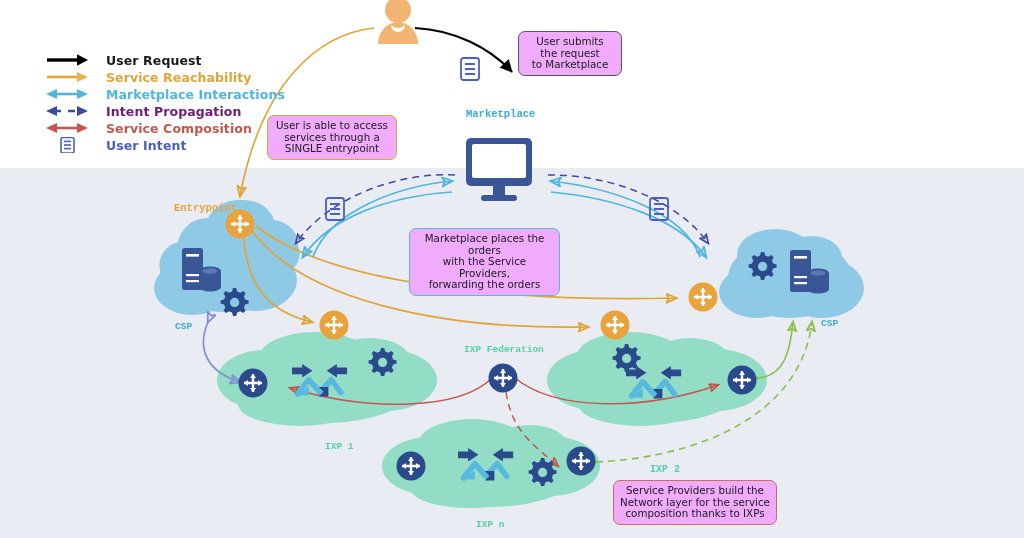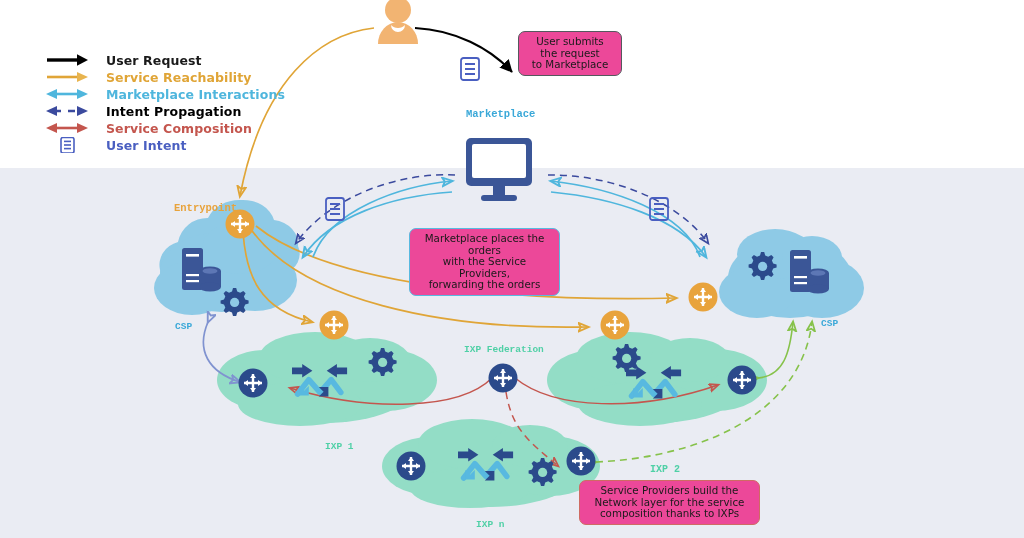--- a/index.html
+++ b/index.html
@@ -17,21 +17,21 @@
   svg.layer{position:absolute;left:0;top:0;width:1024px;height:538px;overflow:visible;}
   .lbl{position:absolute;white-space:nowrap;font-weight:bold;font-family:Liberation Mono, monospace;}
 
   
   #legend{position:absolute;left:46px;top:52px;}
   .leg-row{display:flex;align-items:center;height:16.5px;margin-bottom:0.5px;}
   .leg-ico{width:44px;height:16px;flex:0 0 44px;}
   .leg-txt{font-size:12.5px;font-weight:bold;margin-left:16px;letter-spacing:0.1px;}
 
   .callout{
-    position:absolute;background:#ec4899;
+    position:absolute;background:#f0abfc;
     border-radius:7px;
     text-align:center;
     font-size:10.3px;line-height:11.6px;color:#1a1a1a;
     padding:4px 6px;box-sizing:border-box;
   }
   .co-orange{border:1.4px solid #e0a537;}
   .co-gray{border:1.4px solid #55595e;}
   .co-blue{border:1.4px solid #58b9e0;}
   .co-red{border:1.4px solid #cf6b63;}
 </style>
@@ -317,21 +317,21 @@
       </svg>
       <span class="leg-txt" style="color:#4fb6dd">Marketplace Interactions</span>
     </div>
 
     <div class="leg-row">
       <svg class="leg-ico" viewBox="0 0 44 16">
         <line x1="8" y1="8" x2="34" y2="8" stroke="#3b4a9e" stroke-width="2.6" stroke-dasharray="7,7"></line>
         <path d="M11,3 L0,8 L11,13 z" fill="#3b4a9e"></path>
         <path d="M31,3 L42,8 L31,13 z" fill="#3b4a9e"></path>
       </svg>
-      <span class="leg-txt" style="color:#000000">Intent Propagation</span>
+      <span class="leg-txt" style="color:#701a75">Intent Propagation</span>
     </div>
 
     <div class="leg-row">
       <svg class="leg-ico" viewBox="0 0 44 16">
         <line x1="8" y1="8" x2="34" y2="8" stroke="#c4564e" stroke-width="2.6"></line>
         <path d="M11,3 L0,8 L11,13 z" fill="#c4564e"></path>
         <path d="M31,3 L42,8 L31,13 z" fill="#c4564e"></path>
       </svg>
       <span class="leg-txt" style="color:#c4564e">Service Composition</span>
     </div>
@@ -340,34 +340,39 @@
       <svg class="leg-ico" viewBox="0 0 44 16">
         <rect x="15" y="0.5" width="13" height="15.5" rx="2" fill="none" stroke="#4a5fc1" stroke-width="1.6"></rect>
         <rect x="18" y="3.6" width="7" height="1.6" fill="#4a5fc1"></rect>
         <rect x="18" y="7.2" width="7" height="1.6" fill="#4a5fc1"></rect>
         <rect x="18" y="10.8" width="7" height="1.6" fill="#4a5fc1"></rect>
       </svg>
       <span class="leg-txt" style="color:#4a5fc1">User Intent</span>
     </div>
   </div>
 
+  <div class="callout co-orange" style="left:267px;top:115px;width:130px;">
+    <div>User is able to access</div>
+    <div>services through a</div>
+    <div>SINGLE entrypoint</div>
+  </div>
 
   <div class="callout co-gray" style="left:518px;top:31px;width:104px;">
     <div>User submits</div>
     <div>the request</div>
     <div>to Marketplace</div>
   </div>
 
   <div class="callout co-blue" style="left:409px;top:228px;width:151px;">
     <div>Marketplace places the orders</div>
     <div>with the Service Providers,</div>
     <div>forwarding the orders</div>
   </div>
 
-  <div class="callout co-red" style="left:579px;top:480px;width:181px;">
+  <div class="callout co-red" style="left:613px;top:480px;width:164px;">
     <div>Service Providers build the</div>
     <div>Network layer for the service</div>
     <div>composition thanks to IXPs</div>
   </div>
 
   <div class="lbl" style="left:466px;top:108px;font-size:10.5px;color:#3aa8d8;">Marketplace</div>
 
   <div class="lbl" style="left:174px;top:202px;font-size:10.5px;color:#e8a33c;">Entrypoint</div>
 
   <div class="lbl" style="left:175px;top:321px;font-size:9.5px;color:#3aa8d8;">CSP</div>

